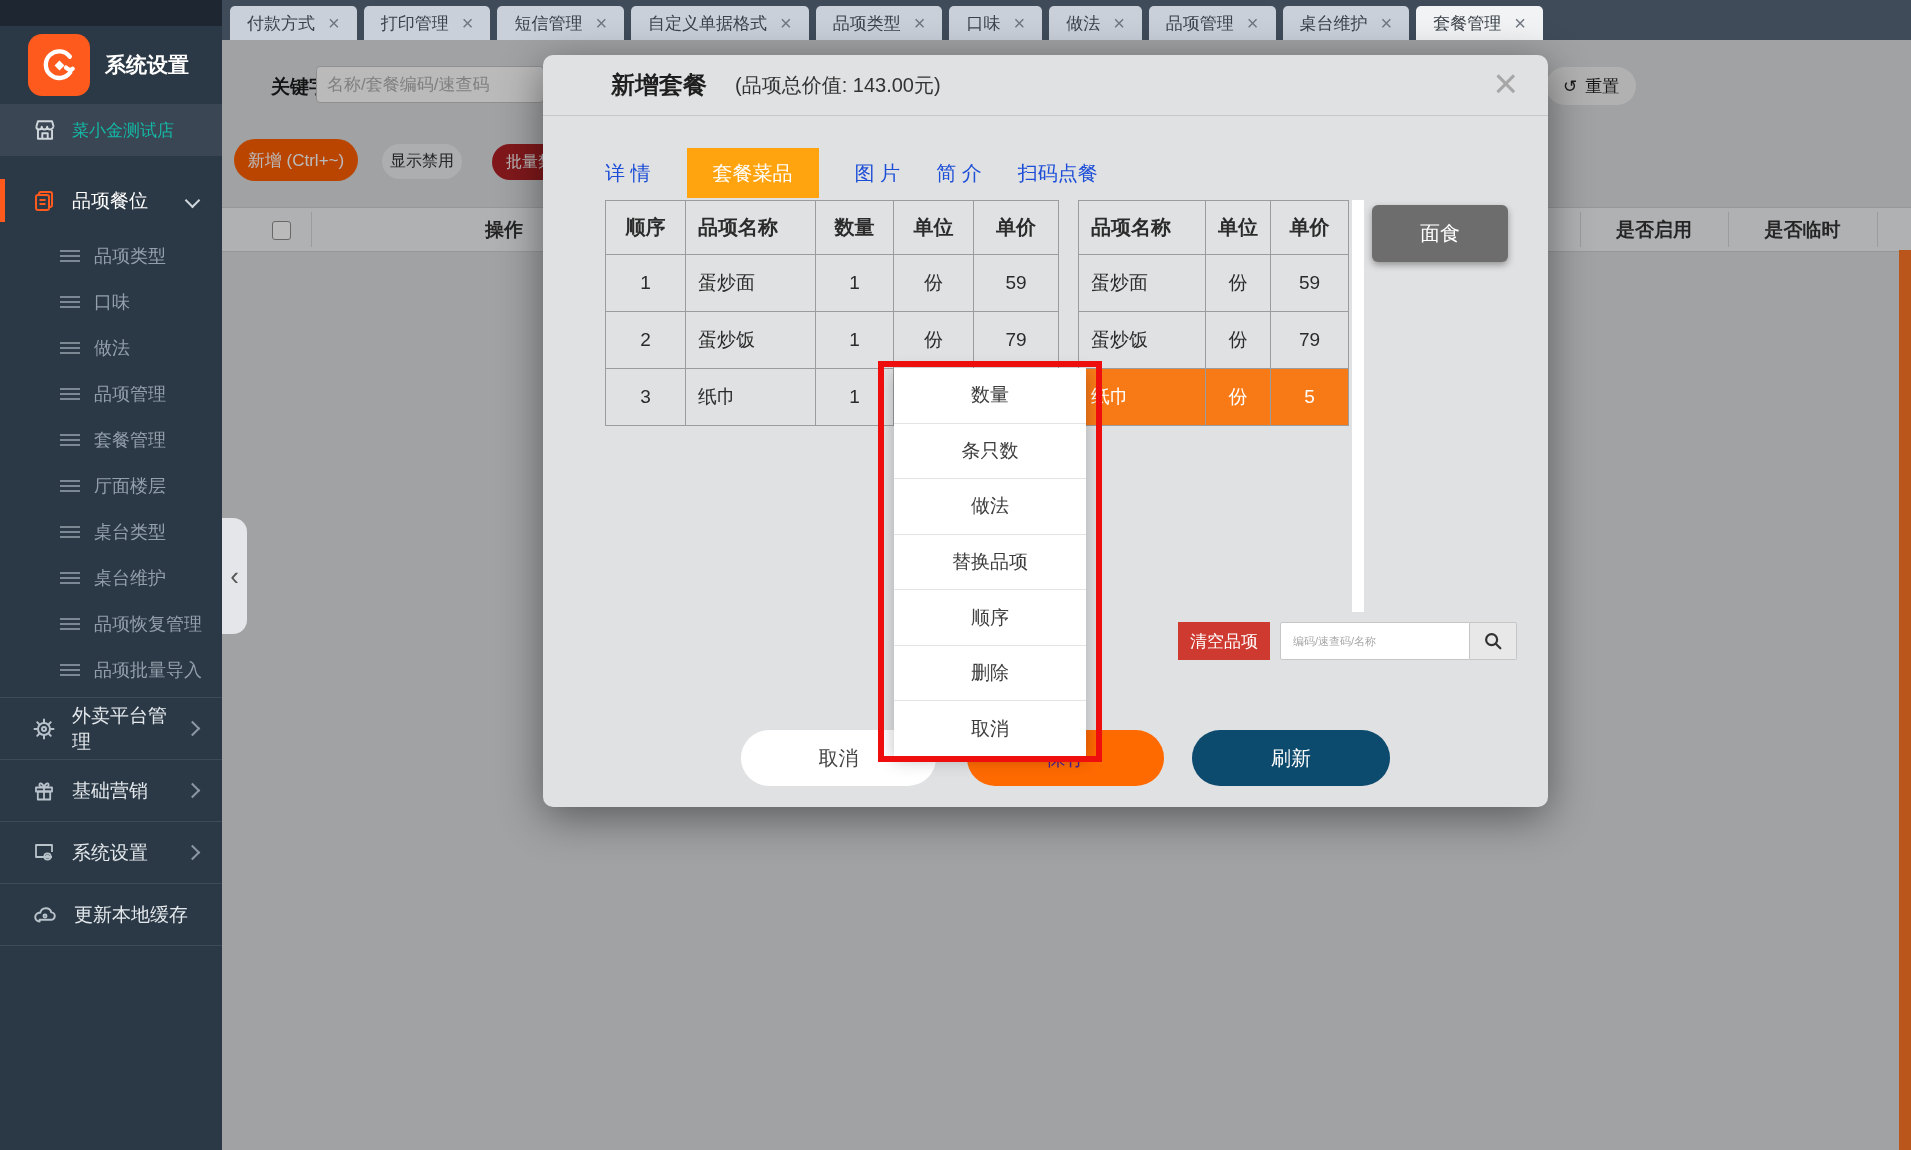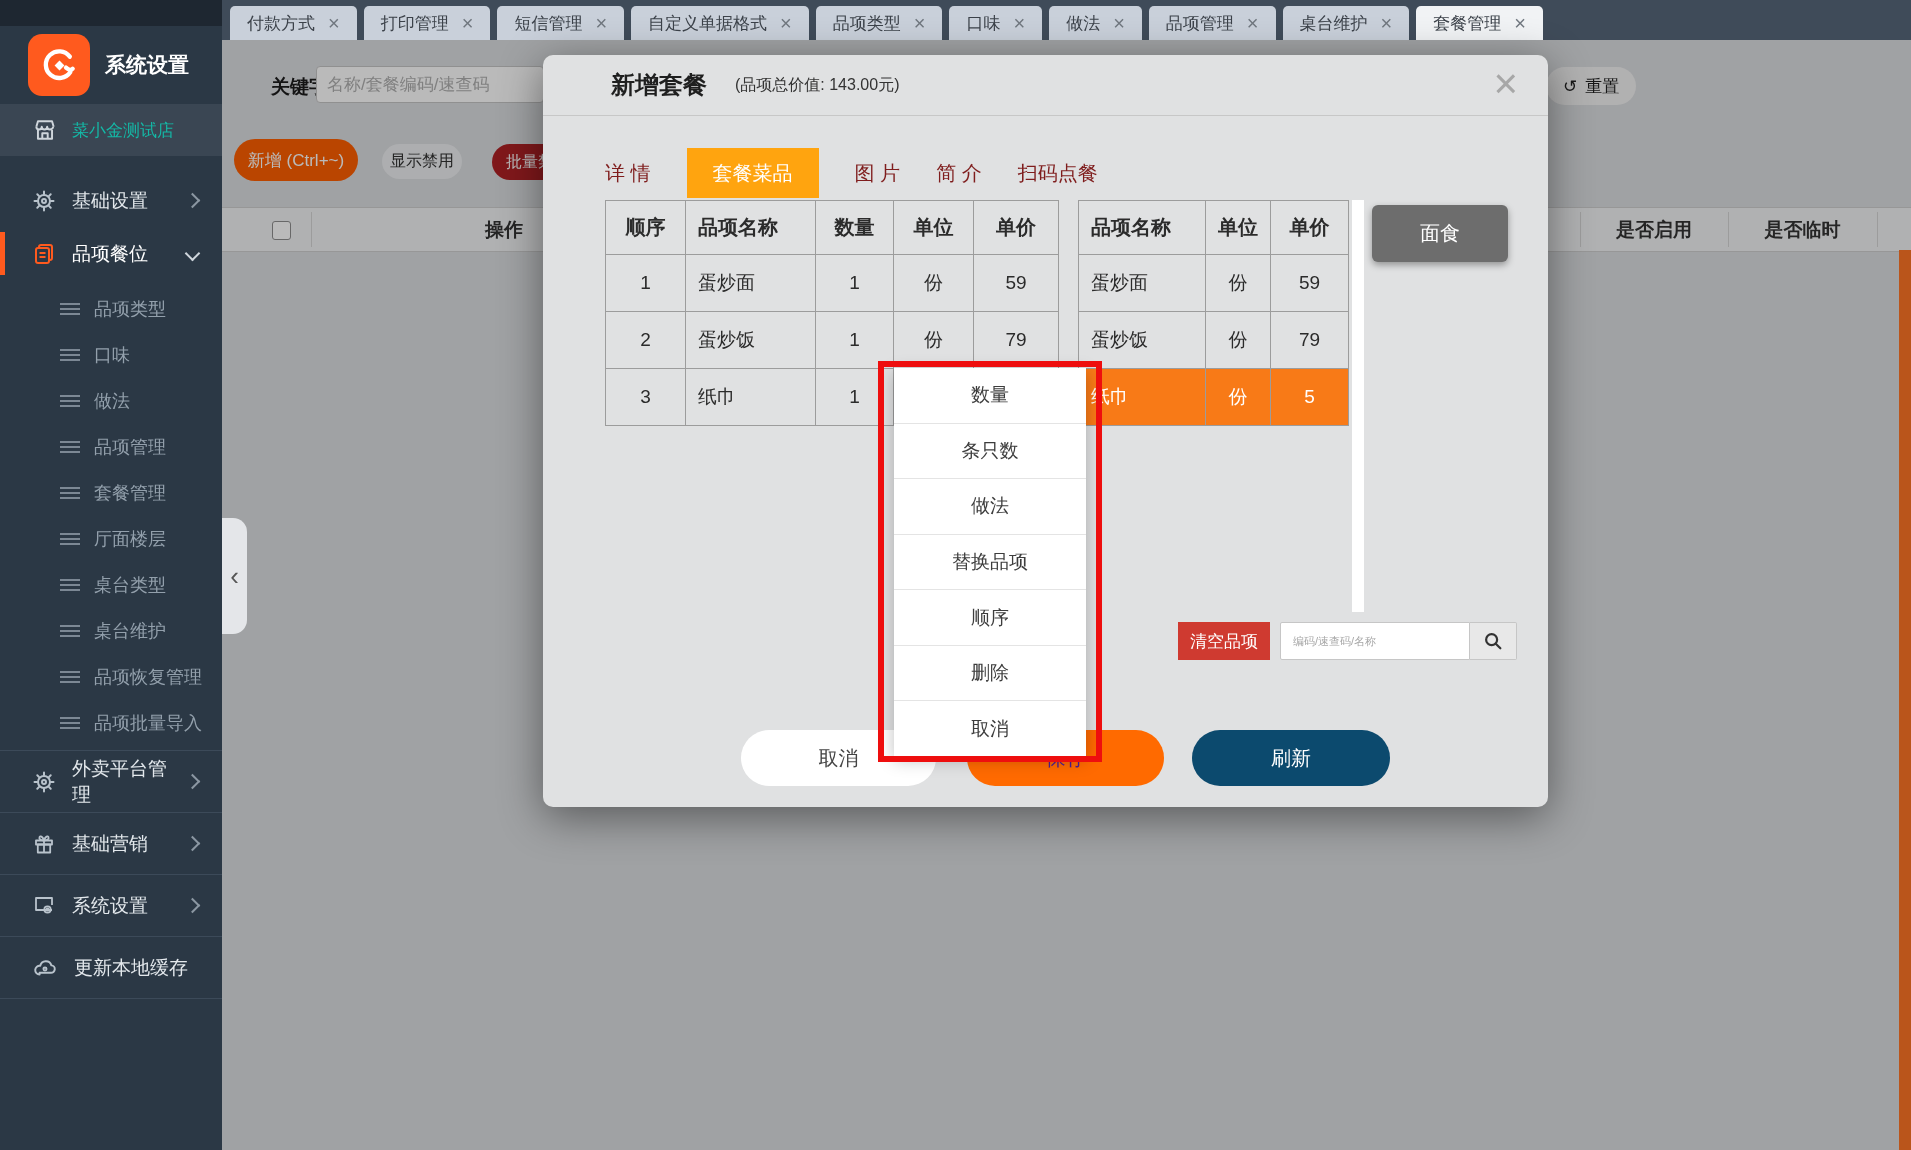--- a/index.html
+++ b/index.html
@@ -43,24 +43,24 @@
   .bg-thead .sep{position:absolute;top:4px;bottom:4px;width:1px;background:#d6d6d6;}
   .bg-thead .hcell{position:absolute;top:0;height:43px;line-height:43px;text-align:center;font-weight:bold;font-size:19px;color:#333;}
   .cb{position:absolute;left:50px;top:13px;width:17px;height:17px;background:#fff;border:1px solid #8f8f8f;border-radius:3px;cursor:pointer;}
   .orange-scroll{position:absolute;left:1677px;top:210px;width:12px;bottom:0;background:#ff7526;cursor:pointer;}
   .overlay{position:absolute;left:222px;top:40px;right:0;bottom:0;background:rgba(0,0,0,.27);z-index:8;}
   .collapse-handle{position:absolute;left:222px;top:518px;width:25px;height:116px;background:#e4e6e9;border-radius:0 14px 14px 0;z-index:9;display:flex;align-items:center;justify-content:center;font-size:26px;color:#555;cursor:pointer;}
   
   .modal{position:absolute;left:543px;top:55px;width:1005px;height:752px;background:#e0e1e2;border-radius:10px;box-shadow:0 10px 44px rgba(0,0,0,.45);z-index:20;}
   .modal-header{position:absolute;left:0;top:0;right:0;height:61px;border-bottom:1px solid #c7c7c7;display:flex;align-items:center;padding-left:68px;gap:28px;box-sizing:border-box;}
   .modal-title{font-size:24px;font-weight:bold;color:#1f1f1f;}
-  .modal-subtitle{font-size:16px;color:#333;}
+  .modal-subtitle{font-size:20px;color:#333;}
   .modal-close{position:absolute;right:30px;top:8px;font-size:42px;color:#a7a7a7;line-height:1;cursor:pointer;}
   .mtabs{position:absolute;left:62px;top:93px;height:50px;display:flex;align-items:stretch;gap:36px;}
-  .mtab{font-size:20px;color:#7f1d1d;display:flex;align-items:center;cursor:pointer;white-space:pre;}
+  .mtab{font-size:20px;color:#1d4ed8;display:flex;align-items:center;cursor:pointer;white-space:pre;}
   .mtab.active{background:#ffa40f;color:#fff;padding:0 26px;}
   table.mtbl{position:absolute;top:145px;border-collapse:collapse;}
   .mtbl th,.mtbl td{border:1px solid #9c9c9c;font-size:19px;color:#2b2b2b;text-align:center;padding:0;}
   .mtbl th{height:53px;font-size:20px;font-weight:bold;}
   .mtbl td{height:56px;}
   .mtbl td.nm,.mtbl th.nm{text-align:left;padding-left:12px;font-family:Liberation Mono, monospace;}
   .ltable{left:62px;}
   .rtable{left:535px;}
   tr.hl td{background:#f87a17;color:#fff;}
   .vstrip{position:absolute;left:809px;top:145px;width:12px;height:412px;background:#fff;}
@@ -173,31 +173,20 @@
         <svg width="26" height="26" viewBox="0 0 24 24" fill="none" stroke="#cfd6dc" stroke-width="1.8" stroke-linejoin="round">
           <path d="M4 9l1.5-5h13L20 9"></path>
           <path d="M4 9c0 1.4 1.1 2.5 2.5 2.5S9 10.4 9 9c0 1.4 1.1 2.5 2.5 2.5S14 10.4 14 9c0 1.4 1.1 2.5 2.5 2.5S19.5 10.4 19.5 9"></path>
           <path d="M5.5 12v8h13v-8M9.5 20v-5h5v5"></path>
         </svg>
       </span>
       <span>菜小金测试店</span>
     </div>
 
     <div class="nav">
-      <div class="nav-group">
-        <span class="icon">
-          <svg width="24" height="24" viewBox="0 0 24 24" fill="none" stroke="#b9c3cc" stroke-width="2" stroke-linecap="round">
-            <circle cx="12" cy="12" r="6"></circle>
-              <circle cx="12" cy="12" r="2"></circle>
-            <path d="M12 2.5v2.5M12 19v2.5M2.5 12H5M19 12h2.5M5.3 5.3l1.8 1.8M16.9 16.9l1.8 1.8M18.7 5.3L16.9 7.1M7.1 16.9l-1.8 1.8"></path>
-          </svg>
-        </span>
-        <span>基础设置</span>
-        <span class="chev"></span>
-      </div>
 
       <div class="nav-group active">
         <span class="icon">
           <svg width="24" height="24" viewBox="0 0 24 24">
             <rect x="7" y="3" width="13" height="15" rx="2" fill="none" stroke="#ff5a1e" stroke-width="2"></rect>
             <rect x="4" y="6" width="13" height="15" rx="2" fill="#2b3845" stroke="#ff5a1e" stroke-width="2"></rect>
             <path d="M7.5 11h6M7.5 15h6" stroke="#ff5a1e" stroke-width="2"></path>
           </svg>
         </span>
         <span style="color:#fff">品项餐位</span>

